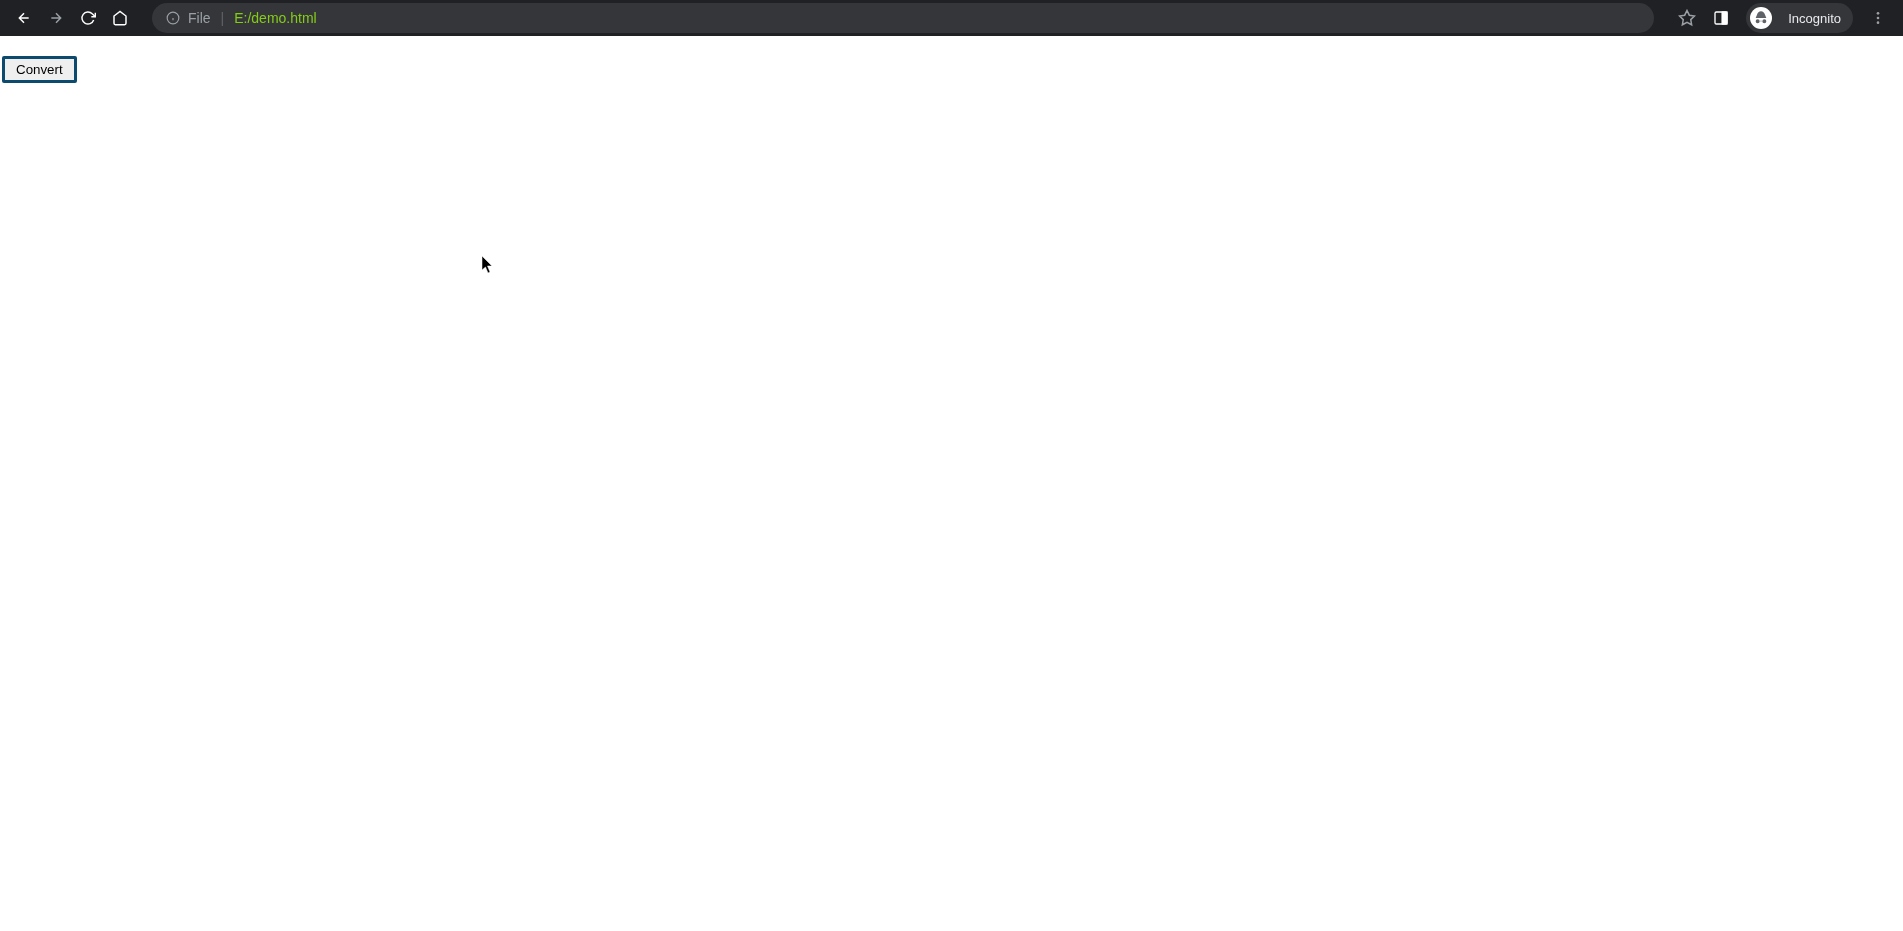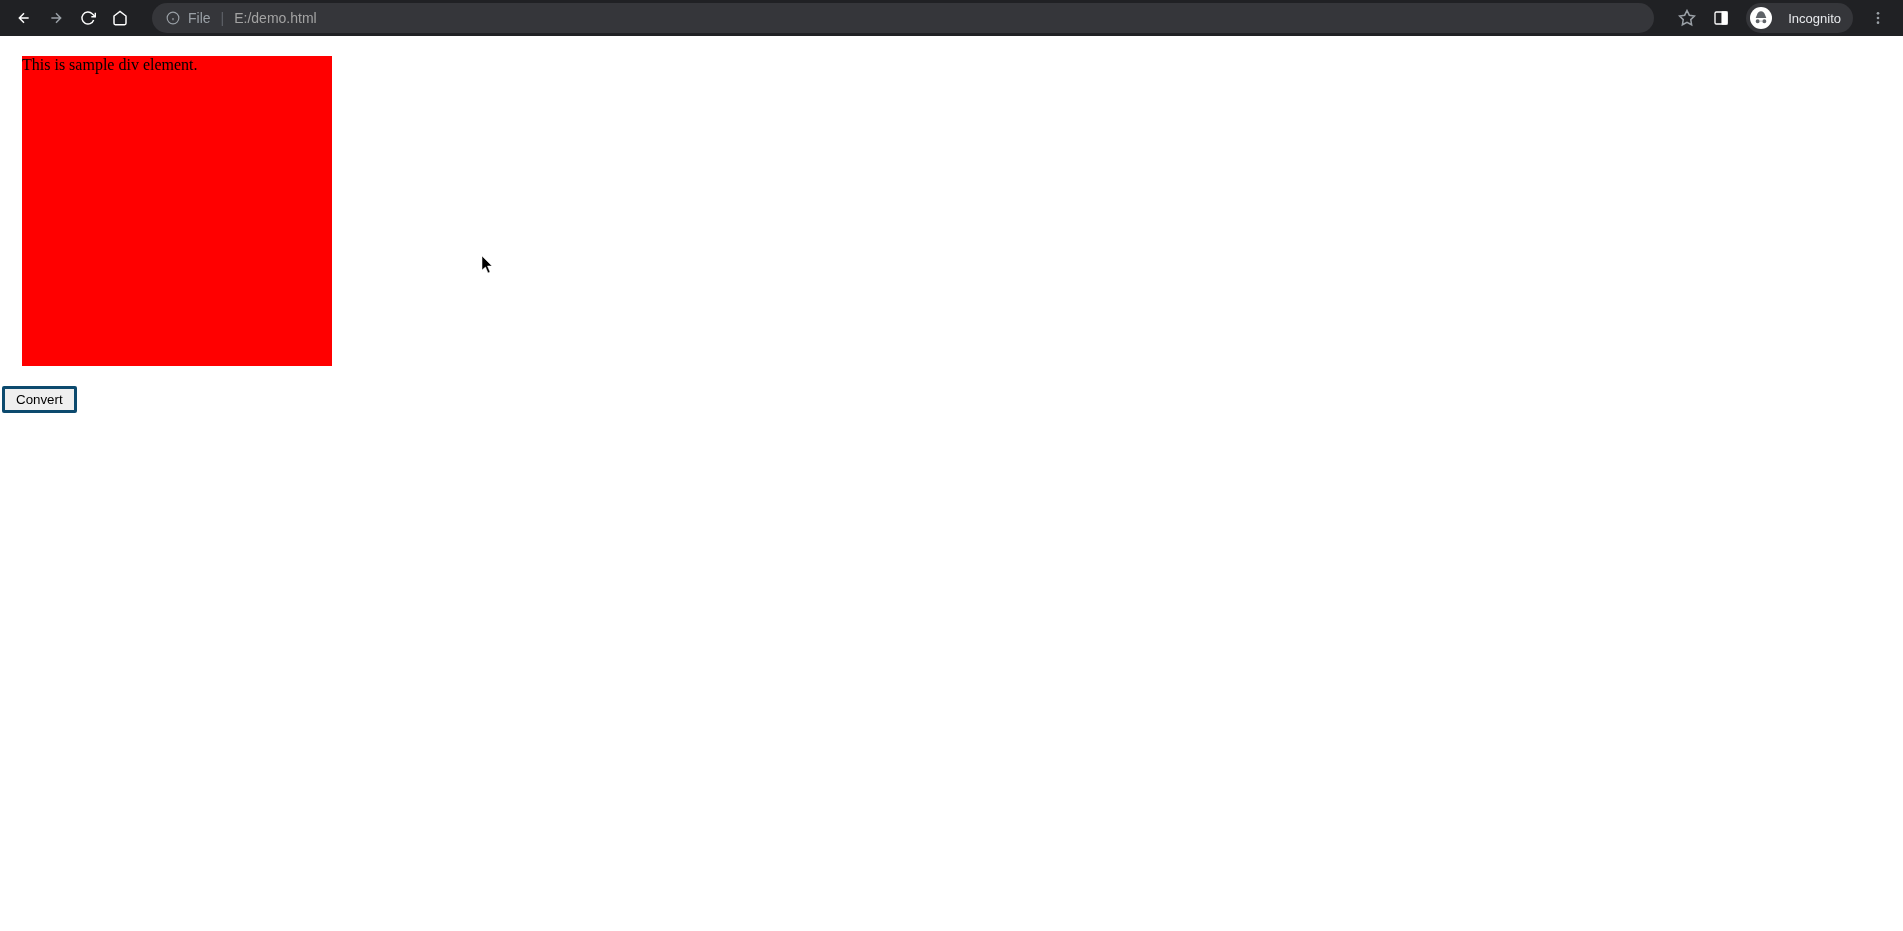--- a/index.html
+++ b/index.html
@@ -57,21 +57,21 @@
     }
     .url-prefix {
       color: #9aa0a6;
       font-size: 14px;
     }
     .url-divider {
       color: #5f6368;
       font-size: 14px;
     }
     .url-text {
-      color: #a3a3a3;
+      color: #84cc16;
       font-size: 14px;
     }
     .right-icons {
       display: flex;
       align-items: center;
       gap: 16px;
       padding: 0 8px;
     }
     .right-icon {
       width: 18px;
@@ -199,23 +199,20 @@
       <svg width="16" height="16" viewBox="0 0 24 24" fill="#9aa0a6">
           <circle cx="12" cy="5" r="2"></circle>
           <circle cx="12" cy="12" r="2"></circle>
           <circle cx="12" cy="19" r="2"></circle>
         </svg>
     </div>
   </div>
 </div>
 
 <div class="page-content">
-  <div class="sample-div">
-    <span>This is sample div element.</span>
-  </div>
   <button class="convert-button">Convert</button>
 </div>
 
 <div class="cursor">
   <svg width="14" height="18" viewBox="0 0 14 18">
       <path d="M0 0 L0 14 L3.5 11 L6 17 L8 16 L5.5 10 L10 10 Z" fill="#000" stroke="#fff" stroke-width="0.5"></path>
     </svg>
 </div>
 
 </body></html>

